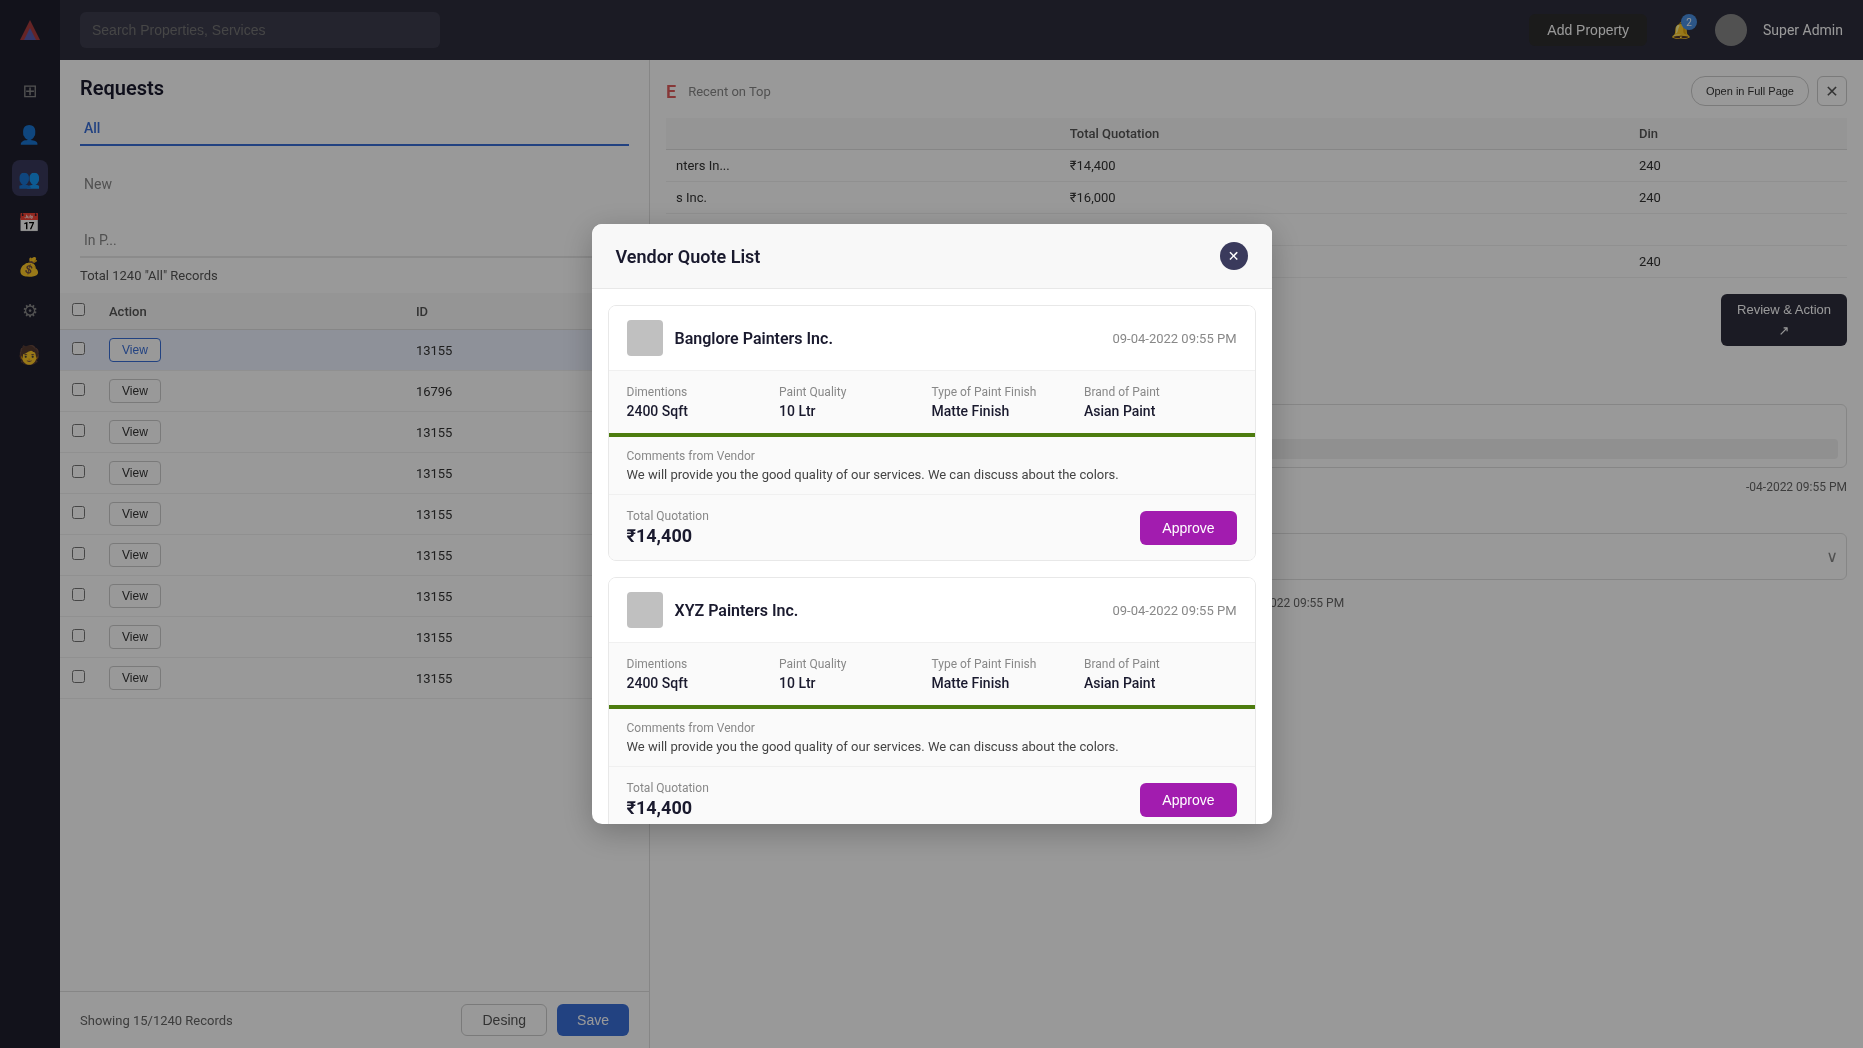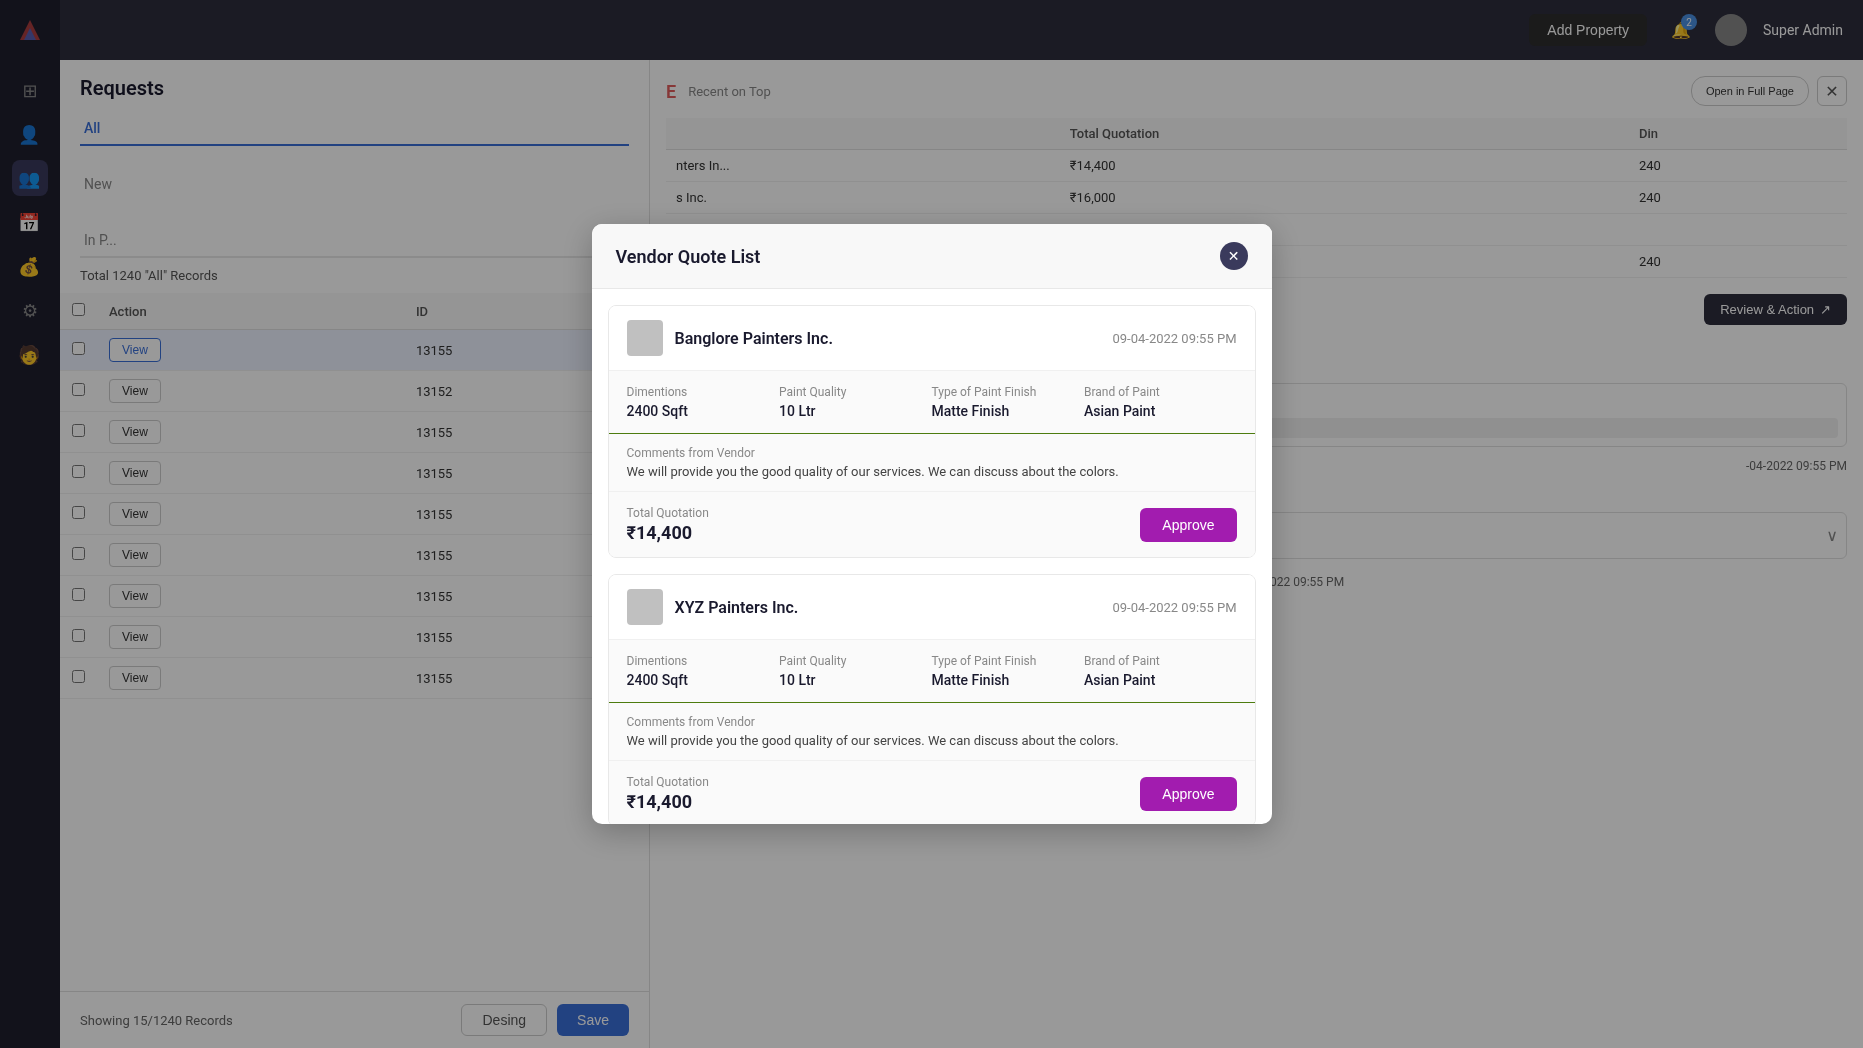--- a/index.html
+++ b/index.html
@@ -373,20 +373,21 @@
       color: #fff;
       border: none;
       border-radius: 6px;
       padding: 8px 16px;
       font-size: 13px;
       cursor: pointer;
       display: inline-flex;
       align-items: center;
       gap: 6px;
       margin-bottom: 16px;
+      flex-direction: column;
     }
 
     .up-arrow {
       display: flex;
       justify-content: center;
       font-size: 18px;
       color: #555;
       margin-bottom: 8px;
     }
 
@@ -585,21 +586,21 @@
 
     .detail-value {
       font-size: 14px;
       font-weight: 500;
       color: #1a1a2e;
     }
 
     .vendor-comments {
       padding: 12px 18px;
       background: #fafafa;
-      border-top: 1px solid #4d7c0f;
+      border-top: 4px solid #4d7c0f;
     }
 
     .comments-label {
       font-size: 12px;
       color: #888;
       margin-bottom: 4px;
     }
 
     .comments-text {
       font-size: 13px;
@@ -660,20 +661,21 @@
     <div class="sidebar-icon active">👥</div>
     <div class="sidebar-icon">📅</div>
     <div class="sidebar-icon">💰</div>
     <div class="sidebar-icon">⚙</div>
     <div class="sidebar-icon">🧑</div>
   </div>
 
   <div class="main-content">
 
     <div class="topbar">
+      <input class="search-bar" type="text" placeholder="Search Properties, Services" style="">
       <div class="topbar-actions">
         <button class="add-property-btn">Add Property</button>
         <div class="notification-btn">
           🔔
           <span class="notification-badge">2</span>
         </div>
         <div class="user-avatar"></div>
         <span class="user-name">Super Admin</span>
       </div>
     </div>
@@ -701,21 +703,21 @@
             </thead>
             <tbody>
               <tr class="highlighted">
                 <td class="checkbox-cell"><input type="checkbox" style=""></td>
                 <td><button class="view-btn highlighted">View</button></td>
                 <td>13155</td>
               </tr>
               <tr>
                 <td class="checkbox-cell"><input type="checkbox" style=""></td>
                 <td><button class="view-btn">View</button></td>
-                <td>13152</td>
+                <td>16796</td>
               </tr>
               <tr>
                 <td class="checkbox-cell"><input type="checkbox" style=""></td>
                 <td><button class="view-btn">View</button></td>
                 <td>13155</td>
               </tr>
               <tr>
                 <td class="checkbox-cell"><input type="checkbox" style=""></td>
                 <td><button class="view-btn">View</button></td>
                 <td>13155</td>

